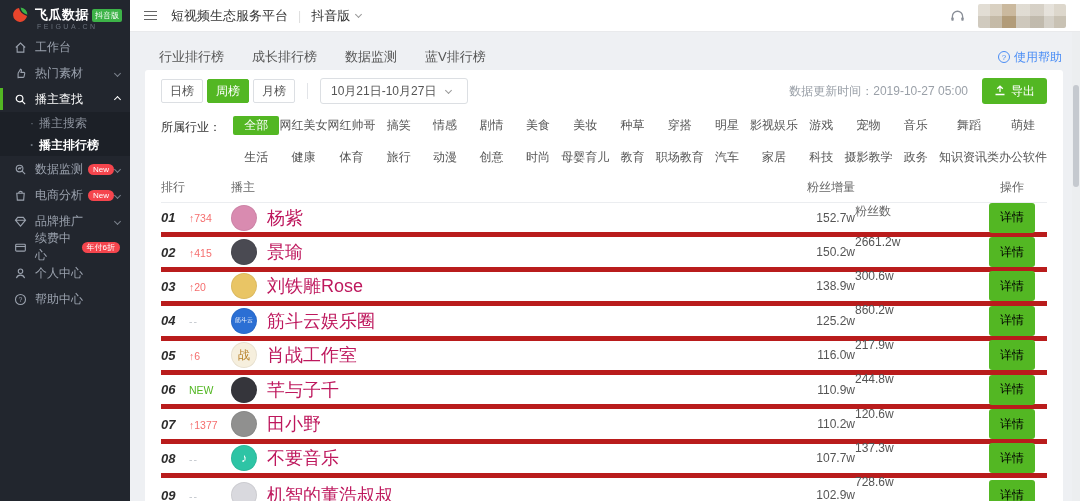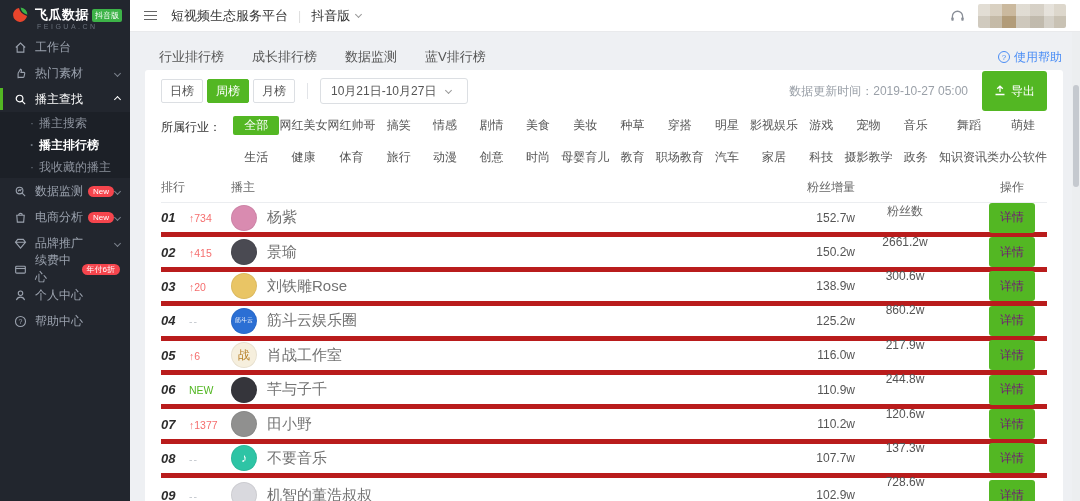--- a/index.html
+++ b/index.html
@@ -58,45 +58,45 @@
 
   .card{position:absolute;left:15px;right:17px;top:38px;height:480px;background:#fff;border-radius:3px;padding:8px 16px 0 16px;overflow:hidden;}
 
   .controls-row{display:flex;align-items:center;height:26px;}
   .period-btn{min-width:42px;height:24px;border:1px solid #dcdfe3;background:#fff;border-radius:2px;font-size:12px;color:#555;margin-right:4px;cursor:pointer;padding:0 8px;}
   .period-btn.active{background:var(--green);border-color:var(--green);color:#fff;}
   .ctrl-divider{width:1px;height:16px;background:#e2e4e8;margin:0 12px 0 8px;}
   .date-select{height:26px;border:1px solid #dcdfe3;border-radius:3px;display:flex;align-items:center;padding:0 10px;font-size:12px;color:#555;cursor:pointer;min-width:148px;}
   .date-select .chev{border-color:#999;margin-left:10px;margin-top:-2px;}
   .update-info{margin-left:auto;font-size:12px;color:#9aa0a8;}
-  .export-btn{margin-left:14px;height:40px;background:var(--green);color:#fff;border:none;border-radius:3px;font-size:12px;padding:0 12px;display:flex;align-items:center;cursor:pointer;}
+  .export-btn{margin-left:14px;height:26px;background:var(--green);color:#fff;border:none;border-radius:3px;font-size:12px;padding:0 12px;display:flex;align-items:center;cursor:pointer;}
   .export-btn svg{margin-right:5px;}
 
   .filters{display:flex;margin-top:12px;font-size:12px;}
   .filters-label{width:72px;color:#333;padding-top:3px;flex:0 0 72px;}
   .cat-grid{flex:1;display:grid;grid-template-columns:repeat(17,1fr);row-gap:13px;}
   .cat{height:19px;line-height:19px;text-align:center;color:#555;cursor:pointer;white-space:nowrap;overflow:visible;}
   .cat.active{background:var(--green);color:#fff;border-radius:2px;}
 
   .rank-table{margin-top:6px;}
   .t-head{display:flex;align-items:center;height:30px;font-size:12px;color:#666;border-bottom:1px solid #ebedf0;}
   .t-row{display:flex;align-items:center;height:34.4px;border-bottom:5px solid #b91c1c;font-size:12px;color:#555;}
   .col-rank{width:70px;flex:0 0 70px;display:flex;align-items:baseline;}
   .col-name{flex:1;display:flex;align-items:center;}
   .col-gain{width:150px;flex:0 0 150px;text-align:right;}
-  .col-fans{width:100px;flex:0 0 100px;text-align:center;margin-top:48px;}
+  .col-fans{width:100px;flex:0 0 100px;text-align:left;margin-top:48px;}
   .col-action{width:70px;flex:0 0 70px;margin-left:22px;text-align:center;}
   .rk{font-style:italic;font-weight:bold;font-size:13px;color:#2d2d2d;min-width:22px;}
   .chg{font-size:10.5px;margin-left:6px;}
   .chg.up{color:var(--chg-red);}
   .chg.none{color:#c2c6cc;letter-spacing:1px;}
   .chg.new{color:var(--green);}
   .avatar{width:26px;height:26px;border-radius:50%;margin-right:10px;display:flex;align-items:center;justify-content:center;font-size:12px;flex:0 0 26px;box-shadow:inset 0 0 0 1px rgba(0,0,0,.06);}
-  .nm{color:#737373;font-size:15px;}
-  .detail-btn{width:46px;height:30px;background:var(--green);color:#701a75;border:none;border-radius:3px;font-size:12px;cursor:pointer;}
+  .nm{color:#be185d;font-size:18px;}
+  .detail-btn{width:46px;height:30px;background:var(--green);color:#000000;border:none;border-radius:3px;font-size:12px;cursor:pointer;}
 
   
   .scrollbar{position:absolute;right:0;top:32px;bottom:0;width:8px;background:#eceef0;z-index:6;}
   .scroll-thumb{position:absolute;left:1px;top:53px;width:6px;height:102px;background:#c5c9cf;border-radius:3px;}
 </style>
 </head>
 <body>
 
 <div class="screen">
 
@@ -140,23 +140,20 @@
           </span>
         <span>播主查找</span>
         <span class="chev up"></span>
       </div>
       <div class="sub-list">
         <div class="sub-item">
             <span>播主搜索</span>
           </div>
         <div class="sub-item active">
             <span>播主排行榜</span>
-          </div>
-        <div class="sub-item">
-            <span>我收藏的播主</span>
           </div>
       </div>
       <div class="menu-item">
         <span class="mi-icon">
             <svg width="13" height="13" viewBox="0 0 14 14" fill="none" stroke="currentColor" stroke-width="1.2">
               <circle cx="6" cy="6" r="3.6"></circle>
               <path d="M8.8 8.8 L12 12 M4.4 6.8 l1.2-1.6 1 .9 1.4-1.8"></path>
             </svg>
           </span>
         <span>数据监测</span>

